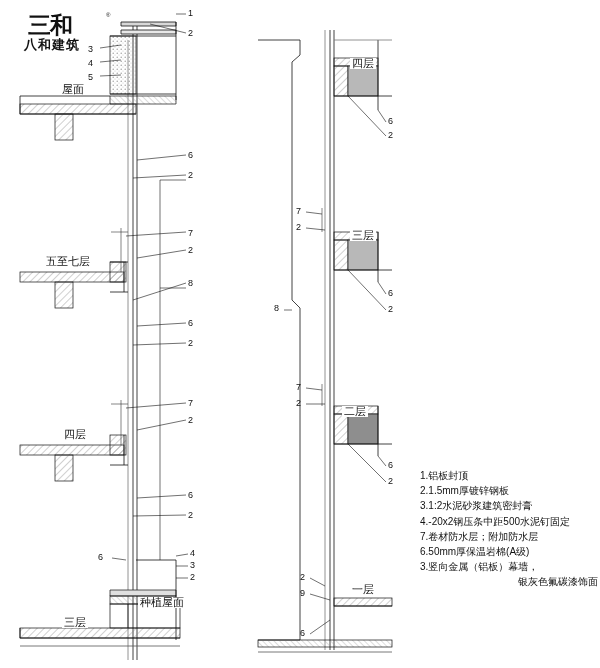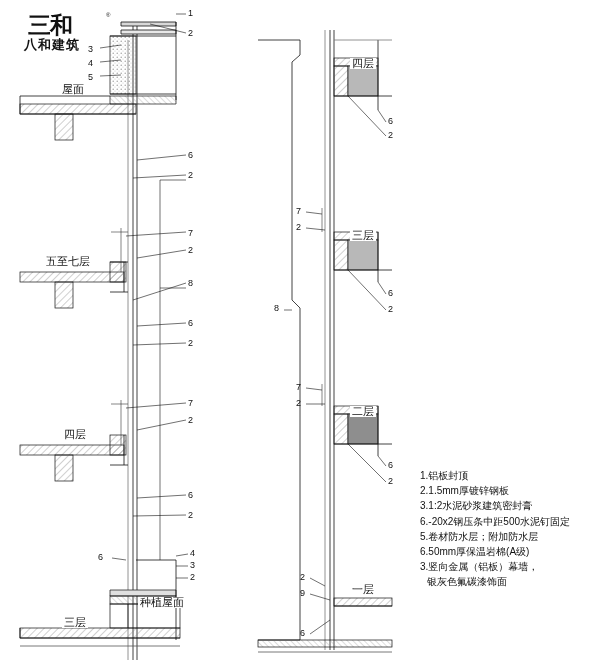--- a/index.html
+++ b/index.html
@@ -3,21 +3,21 @@
 <meta charset="utf-8">
 <style>
   html,body{margin:0;padding:0;background:#ffffff;}
   body{width:600px;height:668px;position:relative;font-family:"Liberation Sans","DejaVu Sans",sans-serif;color:#1a1a1a;overflow:hidden;}
   .wrap{position:absolute;left:0;top:0;width:600px;height:553px;}
   svg.diagram{position:absolute;left:0;top:0;width:600px;height:668px;}
   .num{position:absolute;font-size:9px;line-height:10px;color:#111;white-space:nowrap;}
   .floorbox{position:absolute;font-size:11px;line-height:11px;color:#111;background:#fff;padding:0 2px;white-space:nowrap;border:0;}
   .legend{position:absolute;left:420px;top:468px;width:178px;font-size:10px;line-height:15.2px;color:#111;}
   .legend div{white-space:nowrap;}
-  .legend div.ind{padding-left:7px;}
+  .legend div.ind{padding-left:7px;text-align:right;}
   .logo{position:absolute;left:22px;top:8px;width:92px;height:46px;}
   .logo .mark{font-family:"DejaVu Sans",sans-serif;font-weight:bold;font-size:23px;letter-spacing:-1px;color:#111;position:absolute;left:6px;top:2px;}
   .logo .cn{position:absolute;left:2px;top:28px;font-size:13px;font-weight:bold;letter-spacing:1px;color:#111;text-align:center;}
   .logo .reg{position:absolute;left:84px;top:4px;font-size:6px;color:#111;}
 </style>
 </head>
 <body>
 
 <div class="wrap">
 
@@ -194,21 +194,21 @@
   <div class="num" style="left:188px;top:415px">2</div>
   <div class="num" style="left:188px;top:490px">6</div>
   <div class="num" style="left:188px;top:510px">2</div>
   <div class="num" style="left:98px;top:552px">6</div>
   <div class="num" style="left:190px;top:548px">4</div>
   <div class="num" style="left:190px;top:560px">3</div>
   <div class="num" style="left:190px;top:572px">2</div>
 
   <div class="floorbox" style="left:350px;top:58px">四层</div>
   <div class="floorbox" style="left:350px;top:230px">三层</div>
-  <div class="floorbox" style="left:350px;top:406px">二层</div>
+  <div class="floorbox" style="left:342px;top:406px">二层</div>
   <div class="floorbox" style="left:350px;top:584px">一层</div>
 
   <div class="num" style="left:388px;top:116px">6</div>
   <div class="num" style="left:388px;top:130px">2</div>
   <div class="num" style="left:296px;top:206px">7</div>
   <div class="num" style="left:296px;top:222px">2</div>
   <div class="num" style="left:388px;top:288px">6</div>
   <div class="num" style="left:388px;top:304px">2</div>
   <div class="num" style="left:274px;top:303px">8</div>
   <div class="num" style="left:296px;top:382px">7</div>
@@ -216,20 +216,20 @@
   <div class="num" style="left:388px;top:460px">6</div>
   <div class="num" style="left:388px;top:476px">2</div>
   <div class="num" style="left:300px;top:572px">2</div>
   <div class="num" style="left:300px;top:588px">9</div>
   <div class="num" style="left:300px;top:628px">6</div>
 
   <div class="legend">
     <div>1.铝板封顶</div>
     <div>2.1.5mm厚镀锌钢板</div>
     <div>3.1:2水泥砂浆建筑密封膏</div>
-    <div>6.-20x2钢压条中距500水泥钉固定</div>
-    <div>5.卷材防水层；附加防水层</div>
+    <div>4.-20x2钢压条中距500水泥钉固定</div>
+    <div>7.卷材防水层；附加防水层</div>
     <div>6.50mm厚保温岩棉(A级)</div>
     <div>3.竖向金属（铝板）幕墙，</div>
     <div class="ind">银灰色氟碳漆饰面</div>
   </div>
 
 </div>
 
 </body></html>

